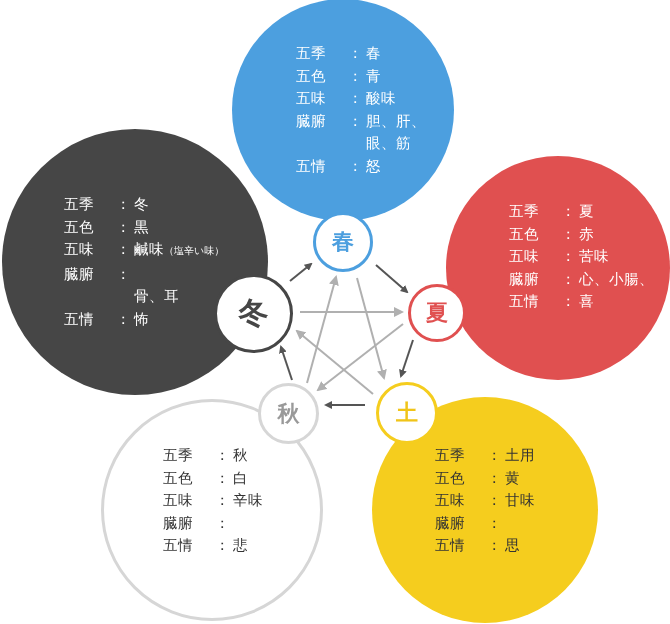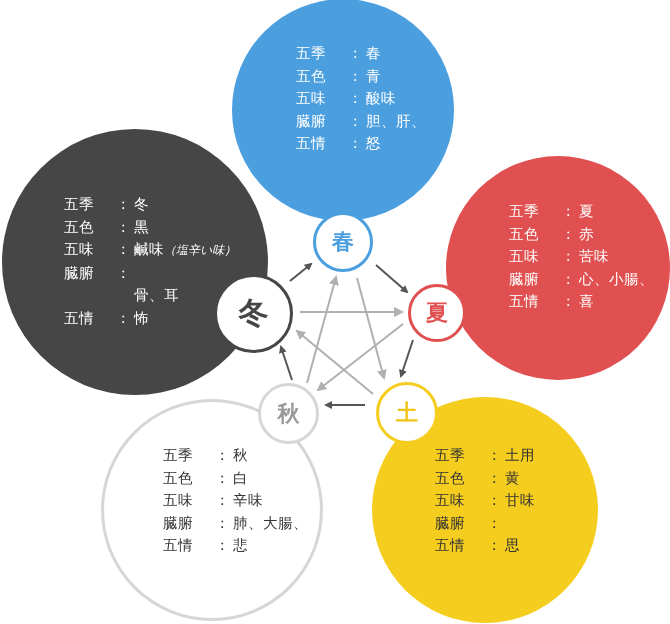--- a/index.html
+++ b/index.html
@@ -4,21 +4,21 @@
 <style>
   html, body { margin: 0; padding: 0; background: #ffffff; }
   body { width: 670px; height: 624px; position: relative; overflow: hidden;
          font-family: "DejaVu Sans", "Liberation Sans", sans-serif; }
   .big { position: absolute; border-radius: 50%; box-sizing: border-box; }
   .info { position: absolute; font-size: 14.5px; line-height: 22.5px; letter-spacing: 0.5px; }
   .row { display: flex; white-space: nowrap; }
   .k { width: 52px; }
   .c { width: 18px; text-align: left; }
   .v { }
-  .v small { font-size: 12px; letter-spacing: 0; font-style: italic; }
+  .v small { font-size: 10px; letter-spacing: 0; }
   .node { position: absolute; border-radius: 50%; background: #fff; box-sizing: border-box;
           display: flex; align-items: center; justify-content: center; font-weight: bold; }
   svg.arrows { position: absolute; left: 0; top: 0; }
 </style>
 </head>
 <body>
 
 <div class="big" style="left:232px;top:-1px;width:222px;height:222px;background:#4c9fdf;"></div>
 <div class="big" style="left:2px;top:129px;width:266px;height:266px;background:#464646;"></div>
 <div class="big" style="left:446px;top:156px;width:224px;height:224px;background:#e05050;"></div>
@@ -40,20 +40,25 @@
       <span class="k">五味</span>
       <span class="c">：</span>
       <span class="v">酸味</span>
     </div>
   <div class="row">
       <span class="k">臓腑</span>
       <span class="c">：</span>
       <span class="v">胆、肝、</span>
     </div>
   <div class="row">
+      <span class="k"></span>
+      <span class="c"></span>
+      <span class="v">眼、筋</span>
+    </div>
+  <div class="row">
       <span class="k">五情</span>
       <span class="c">：</span>
       <span class="v">怒</span>
     </div>
 </div>
 
 <div class="info" style="left:64px;top:193px;color:#fff;">
   <div class="row">
       <span class="k">五季</span>
       <span class="c">：</span>
@@ -152,21 +157,20 @@
       <span class="v">白</span>
     </div>
   <div class="row">
       <span class="k">五味</span>
       <span class="c">：</span>
       <span class="v">辛味</span>
     </div>
   <div class="row">
       <span class="k">臓腑</span>
       <span class="c">：</span>
-      <span class="v">肺、大腸、</span>
     </div>
   <div class="row">
       <span class="k">五情</span>
       <span class="c">：</span>
       <span class="v">悲</span>
     </div>
 </div>
 
 <svg class="arrows" width="670" height="624">
   <defs>

